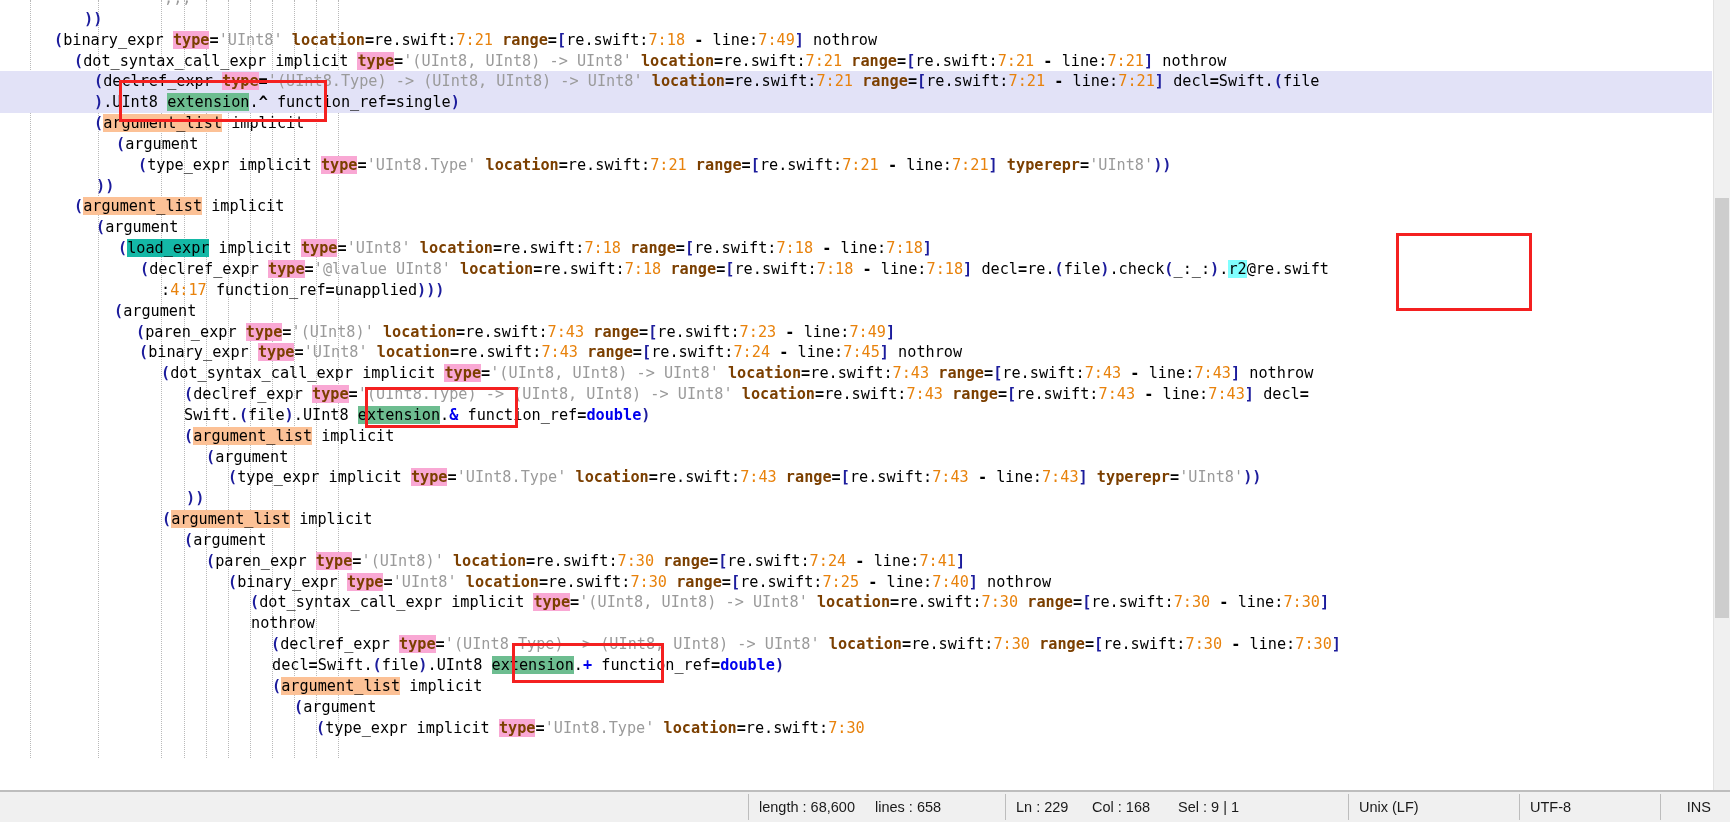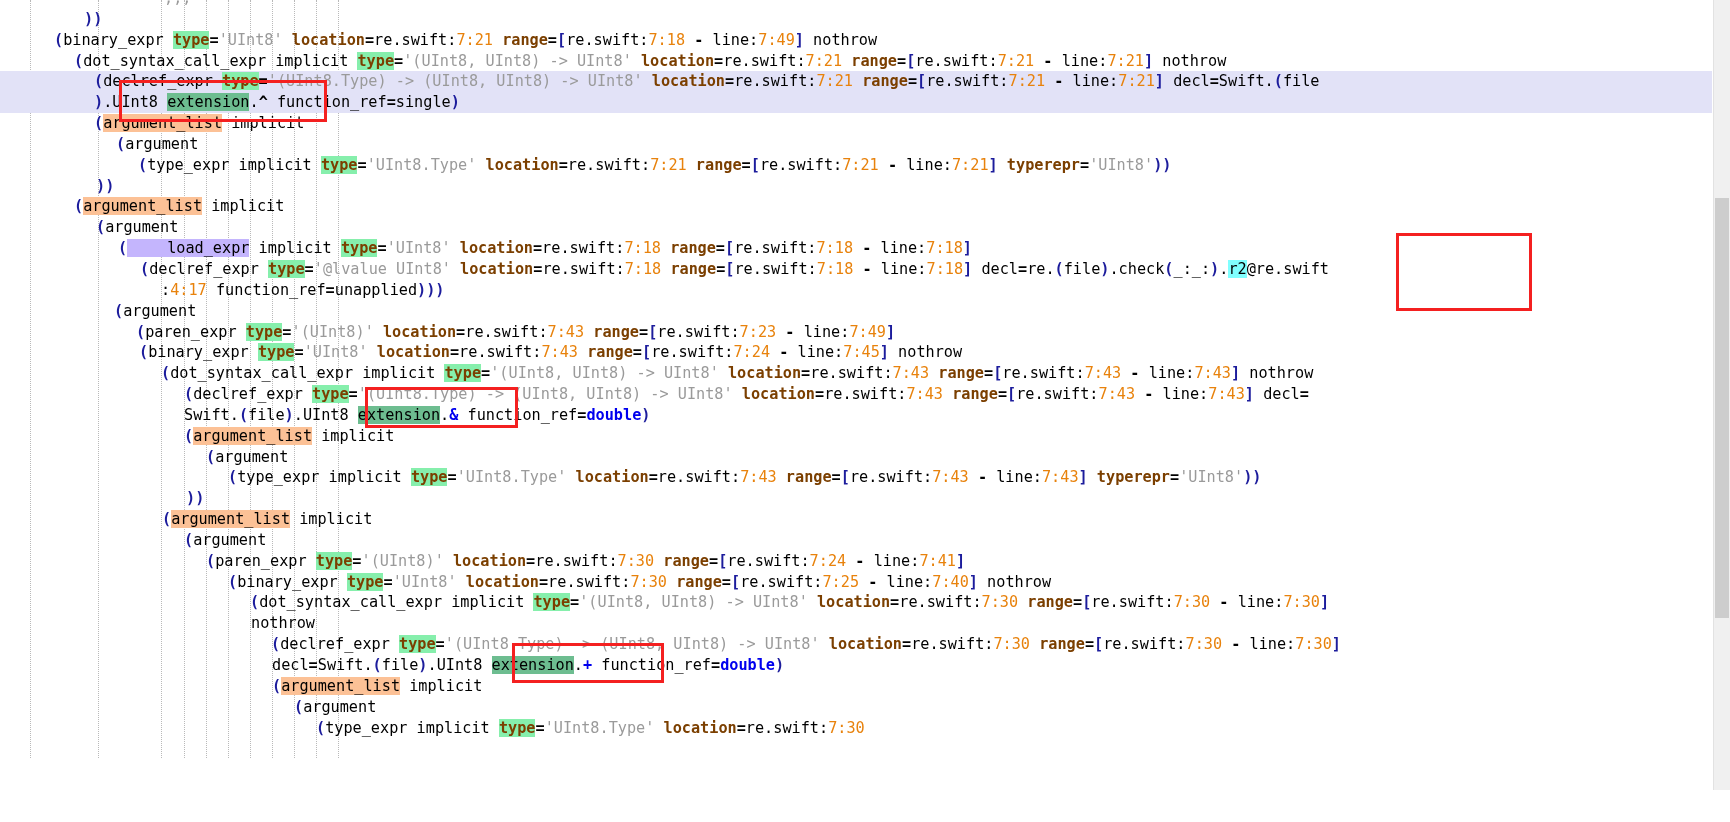--- a/index.html
+++ b/index.html
@@ -42,25 +42,25 @@
   }
   .ln.cur { background: #e2e2f7; }
   .paren { color: #1c1c9c; font-weight: bold; }
   .attr  { color: #7b3f00; font-weight: bold; }
   .str   { color: #9a9a9a; }
   .num   { color: #e8820c; }
   .blue  { color: #0000ee; font-weight: bold; }
   .eq    { color: #000000; font-weight: bold; }
 
   
-  .hl-yellow { background: #86efac; }
+  .hl-yellow { background: #f9a8d4; }
   .hl-orange { background: #fcc196; }
   .hl-green  { background: #6dbd90; }
   .hl-cyan   { background: #80ffff; }
-  .hl-olive  { background: #c4b5fd; padding-left: 40px; }
+  .hl-olive  { background: #14b8a6; }
 
   
   .guide {
     position: absolute;
     top: 0; bottom: 32px;
     width: 0;
     border-left: 1px dotted #b9b9b9;
     pointer-events: none;
   }
 
@@ -158,15 +158,31 @@
         <div class="redbox" style="left: 1396px; top: 233px; width: 136px; height: 78px; border-color: rgb(244, 32, 32);"></div>
         <div class="redbox" style="left: 365px; top: 387px; width: 153px; height: 41px; border-color: rgb(244, 32, 32);"></div>
         <div class="redbox" style="left: 512px; top: 643px; width: 152px; height: 40px; border-color: rgb(244, 32, 32);"></div>
       </div>
   </div>
 
   <div id="vscroll">
     <div id="vthumb" style="top: 198px; height: 420px;"></div>
   </div>
 
+  <div id="statusbar">
+    <div class="sb-cell sb-doc"></div>
+    <div class="sb-sep"></div>
+    <div class="sb-cell sb-len">length : 68,600</div>
+    <div class="sb-cell sb-lines">lines : 658</div>
+    <div class="sb-sep"></div>
+    <div class="sb-cell sb-ln">Ln : 229</div>
+    <div class="sb-cell sb-col">Col : 168</div>
+    <div class="sb-cell sb-sel">Sel : 9 | 1</div>
+    <div class="sb-sep"></div>
+    <div class="sb-cell sb-eol">Unix (LF)</div>
+    <div class="sb-sep"></div>
+    <div class="sb-cell sb-enc">UTF-8</div>
+    <div class="sb-sep"></div>
+    <div class="sb-cell sb-ins">INS</div>
+  </div>
 
 
 </div>
 
 </body></html>

